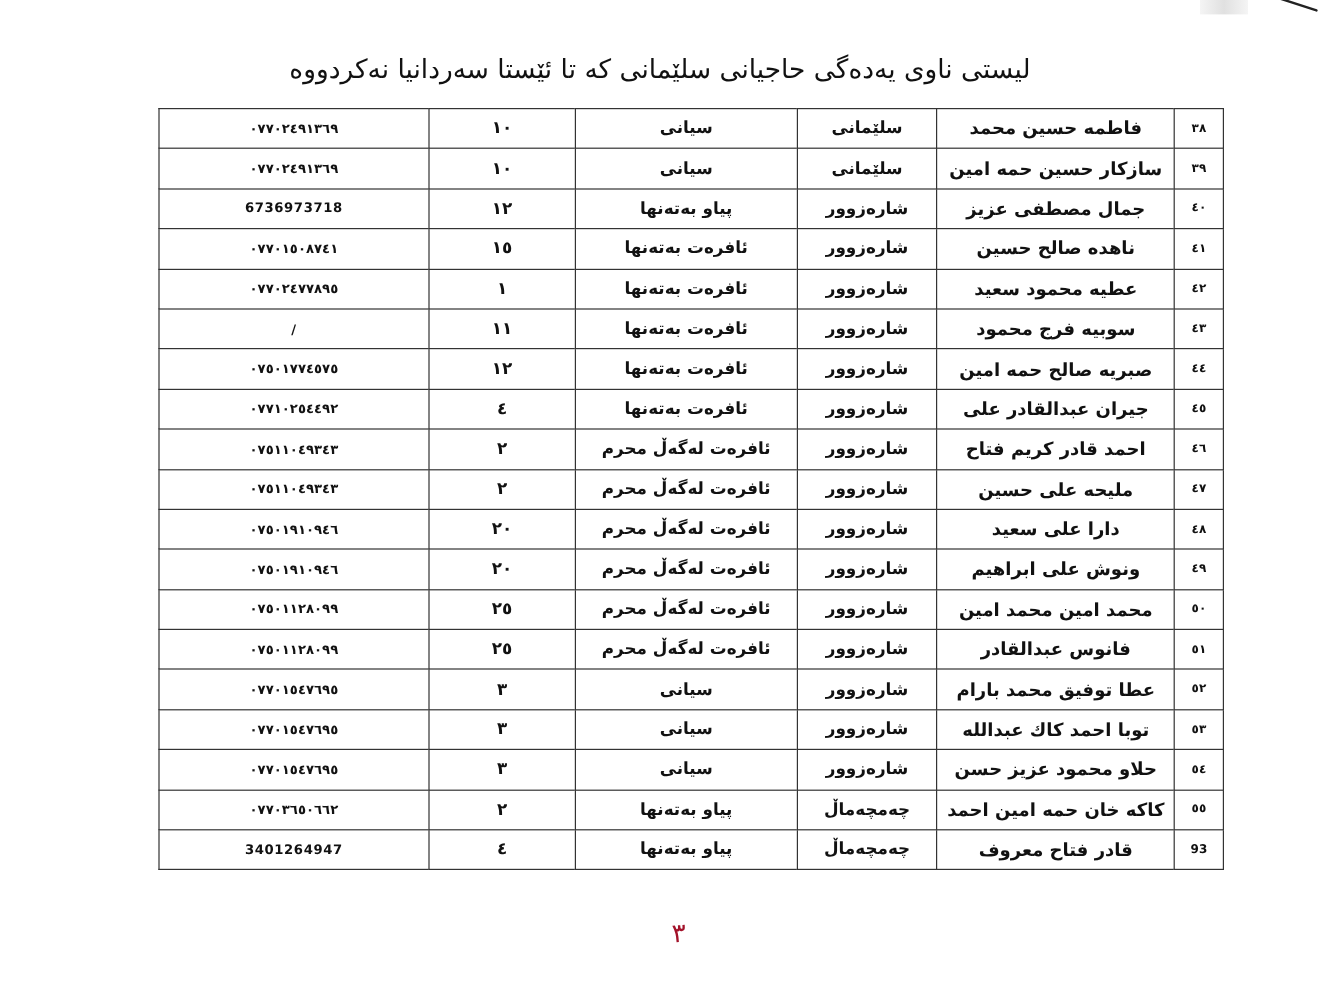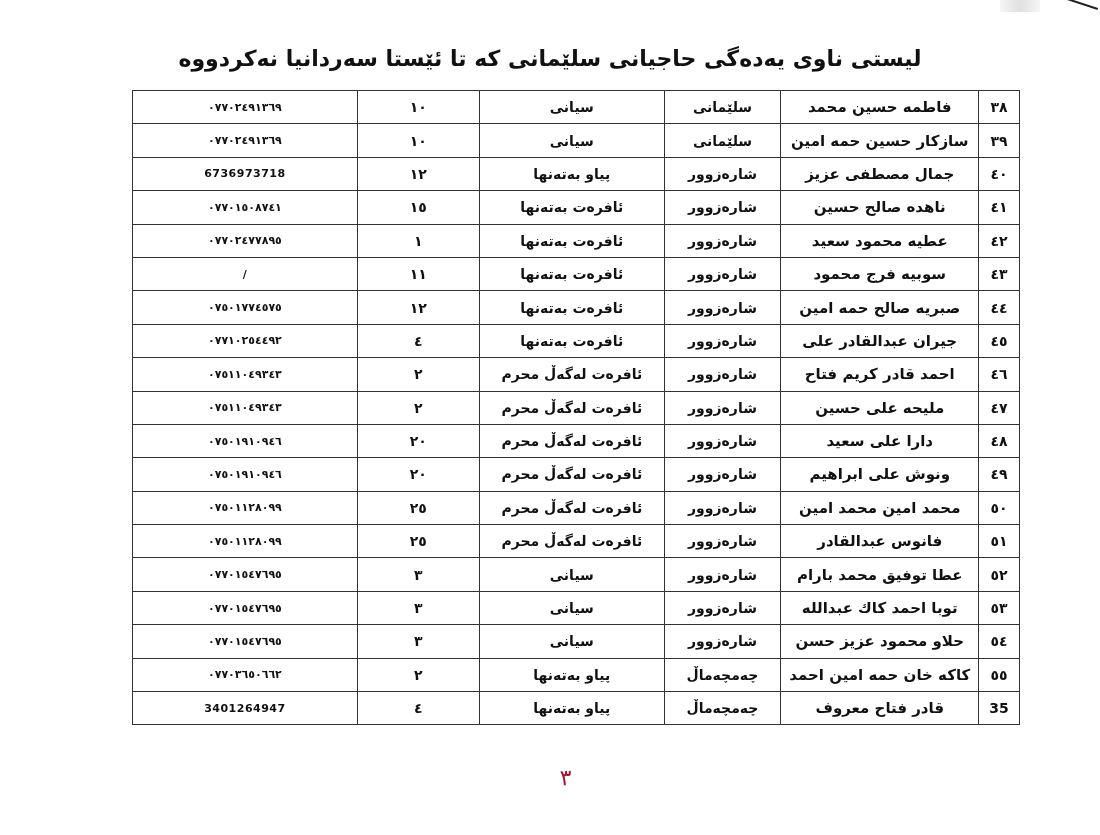--- a/index.html
+++ b/index.html
@@ -17,34 +17,34 @@
       border-radius: 2px;
     }
     .corner-smudge {
       position: absolute; right: 60px; top: 0px;
       width: 40px; height: 12px; background: linear-gradient(90deg, #eee, #ccc, #eee);
       opacity: 0.6;
     }
     .title {
       position: absolute; top: 46px; left: 0; width: 1100px;
       text-align: center; direction: rtl;
-      font-size: 22px; font-weight: bold; letter-spacing: 0px;
+      font-size: 22px; font-weight: normal; letter-spacing: 0px;
     }
     table {
       position: absolute; left: 132px; top: 90px;
       width: 888px; border-collapse: collapse;
       direction: rtl;
     }
     td {
       border: 1.5px solid #333;
       height: 32.4px; padding: 0;
       text-align: center; vertical-align: middle;
       font-weight: bold; font-size: 14px;
     }
-    td.num { width: 40px; font-size: 14px; }
+    td.num { width: 40px; font-size: 10px; }
     td.name { width: 198px; font-size: 15px; }
     td.city { width: 116px; }
     td.type { width: 185px; margin-top: 36px; }
     td.count { width: 122px; }
     td.phone { width: 225px; font-size: 11px; letter-spacing: 0.5px; }
     .page-number {
       position: absolute; top: 765px; left: 560px;
       color: #a3122a; font-size: 22px; font-family: "DejaVu Serif", serif;
       transform: rotate(-4deg);
     }
@@ -197,21 +197,21 @@
       </tr>
       <tr>
         <td class="num">٥٥</td>
         <td class="name">کاکه خان حمه امین احمد</td>
         <td class="city">چەمچەماڵ</td>
         <td class="type">پیاو بەتەنها</td>
         <td class="count">٢</td>
         <td class="phone">٠٧٧٠٣٦٥٠٦٦٢</td>
       </tr>
       <tr>
-        <td class="num">35</td>
+        <td class="num">93</td>
         <td class="name">قادر فتاح معروف</td>
         <td class="city">چەمچەماڵ</td>
         <td class="type">پیاو بەتەنها</td>
         <td class="count">٤</td>
         <td class="phone">3401264947</td>
       </tr>
     </tbody>
 </table>
 
 <div class="page-number">٣</div>

